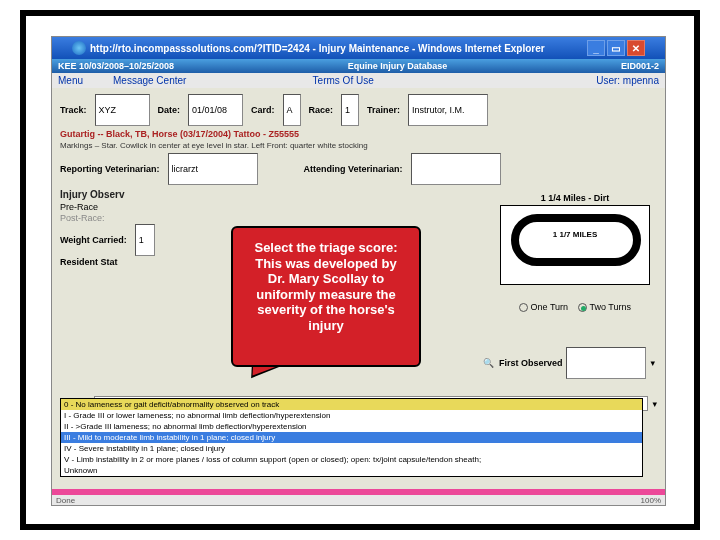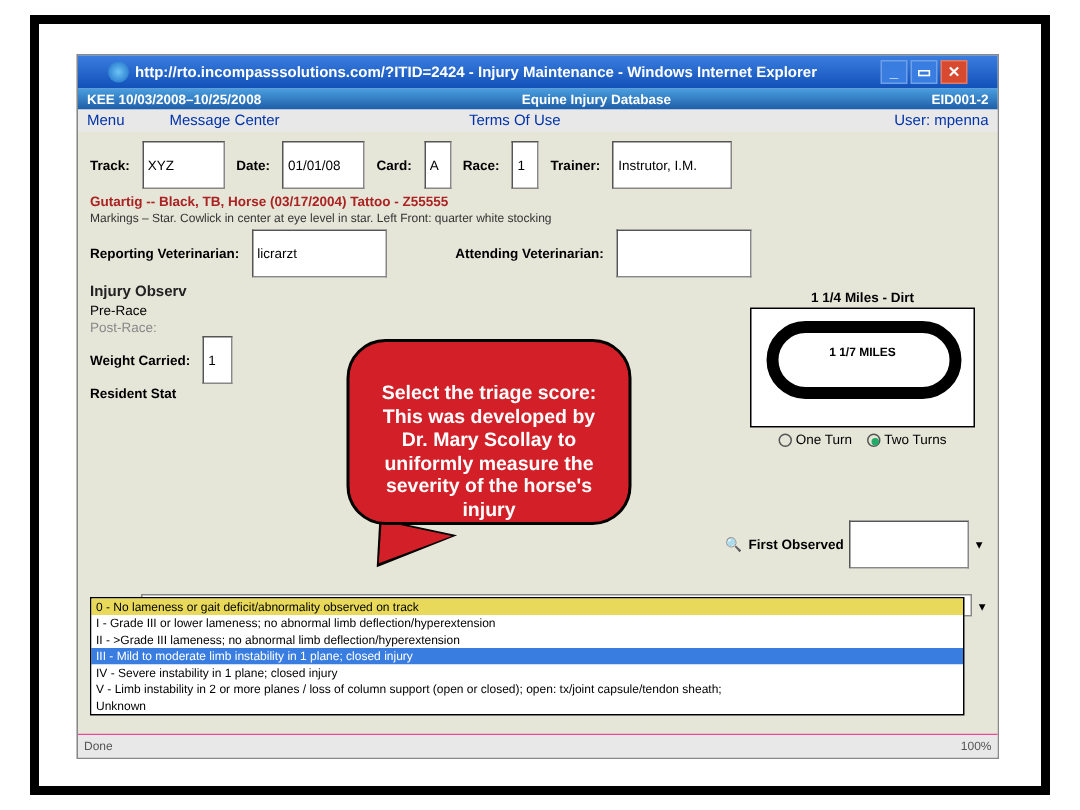--- a/index.html
+++ b/index.html
@@ -22,39 +22,39 @@
   .lbl { font-weight: bold; }
   .field { background: #fff; border: 1px solid #888; border-top-color: #555; border-left-color: #555; padding: 15px 3px; font-size: 9px; height: 14px; display: inline-flex; align-items: center; }
   .horsedesc { font-size: 9px; font-weight: bold; color: #a22; margin: 2px 0; }
   .markings { font-size: 8px; color: #333; margin-bottom: 3px; }
   .section-title { font-size: 10px; font-weight: bold; margin: 4px 0 2px; color: #222; }
   .rightbox { position: absolute; right: 10px; top: 105px; width: 160px; text-align: center; font-size: 9px; }
   .trackdiagram { width: 150px; height: 80px; border: 1px solid #000; background: #fff; margin: 2px auto; position: relative; }
   .oval-outer { position: absolute; left: 10px; top: 8px; width: 130px; height: 52px; border: 8px solid #000; border-radius: 30px; }
   .oval-inner { position: absolute; left: 16px; top: 14px; width: 118px; height: 40px; border: 1px solid #000; border-radius: 25px; }
   .track-label { position: absolute; left: 0; right: 0; top: 24px; font-size: 8px; font-weight: bold; text-align: center; }
-  .radios { font-size: 9px; display: flex; gap: 10px; justify-content: center; margin-top: 3px; }
+  .radios { font-size: 9px; display: flex; gap: 10px; justify-content: center; margin-top: 17px; }
   .radio-dot { display: inline-block; width: 9px; height: 9px; border: 1px solid #555; border-radius: 50%; vertical-align: middle; position: relative; }
   .radio-dot.selected::after { content: ''; position: absolute; width: 5px; height: 5px; background: #2a6; border-radius: 50%; left: 2px; top: 2px; }
   .first-obs { position: absolute; right: 10px; bottom: 110px; font-size: 9px; display: flex; align-items: center; gap: 4px; }
   .first-obs .field { width: 80px; }
   .triage-row { position: absolute; left: 8px; right: 8px; bottom: 78px; display: flex; align-items: center; gap: 4px; font-size: 9px; }
   .triage-row .lbl { font-weight: bold; }
   .triage-row select, .triage-select { flex: 1; font-size: 9px; height: 15px; border: 1px solid #888; background: #fff; }
   .dropdown-list { position: absolute; left: 8px; right: 22px; bottom: 12px; background: #fff; border: 1px solid #000; font-size: 8px; }
   .dropdown-list .opt { padding: 1px 3px; white-space: nowrap; overflow: hidden; }
   .opt0 { background: #e8d95a; }
   .opt1 { background: #fff; }
   .opt2 { background: #fff; }
   .opt3 { background: #3a7de0; color: #fff; }
   .opt4 { background: #fff; }
   .opt5 { background: #fff; }
   .opt6 { background: #fff; }
-  .statusbar { height: 16px; background: #e8e8e8; border-top: 1px solid #ec4899; font-size: 8px; display: flex; align-items: center; padding: 0 4px; color: #555; justify-content: space-between; }
-  .callout { position: absolute; left: 205px; top: 210px; width: 190px; height: 124px; background: #d32028; border-radius: 26px; border: 2px solid #000; color: #fff; font-size: 13px; font-weight: bold; text-align: center; padding: 26px 12px; line-height: 1.2; z-index: 50; }
+  .statusbar { height: 16px; background: #e8e8e8; border-top: 6px solid #ec4899; font-size: 8px; display: flex; align-items: center; padding: 0 4px; color: #555; justify-content: space-between; }
+  .callout { position: absolute; left: 205px; top: 210px; width: 190px; height: 141px; background: #d32028; border-radius: 6px; border: 2px solid #000; color: #fff; font-size: 13px; font-weight: bold; text-align: center; padding: 12px 12px; line-height: 1.2; z-index: 50; }
   .callout-tail { position: absolute; width: 0; height: 0; left: 225px; top: 336px; border-top: 28px solid #d32028; border-left: 4px solid transparent; border-right: 44px solid transparent; transform: rotate(12deg); z-index: 49; }
   .callout-tail-border { position: absolute; width: 0; height: 0; left: 223px; top: 335px; border-top: 32px solid #000; border-left: 5px solid transparent; border-right: 48px solid transparent; transform: rotate(12deg); z-index: 48; }
   .sm-input { width: 55px; }
   .obs-left { font-size: 9px; }
   .obs-left div { margin: 1px 0; }
   .dimmed { color: #888; }
 </style>
 </head>
 <body>
 

